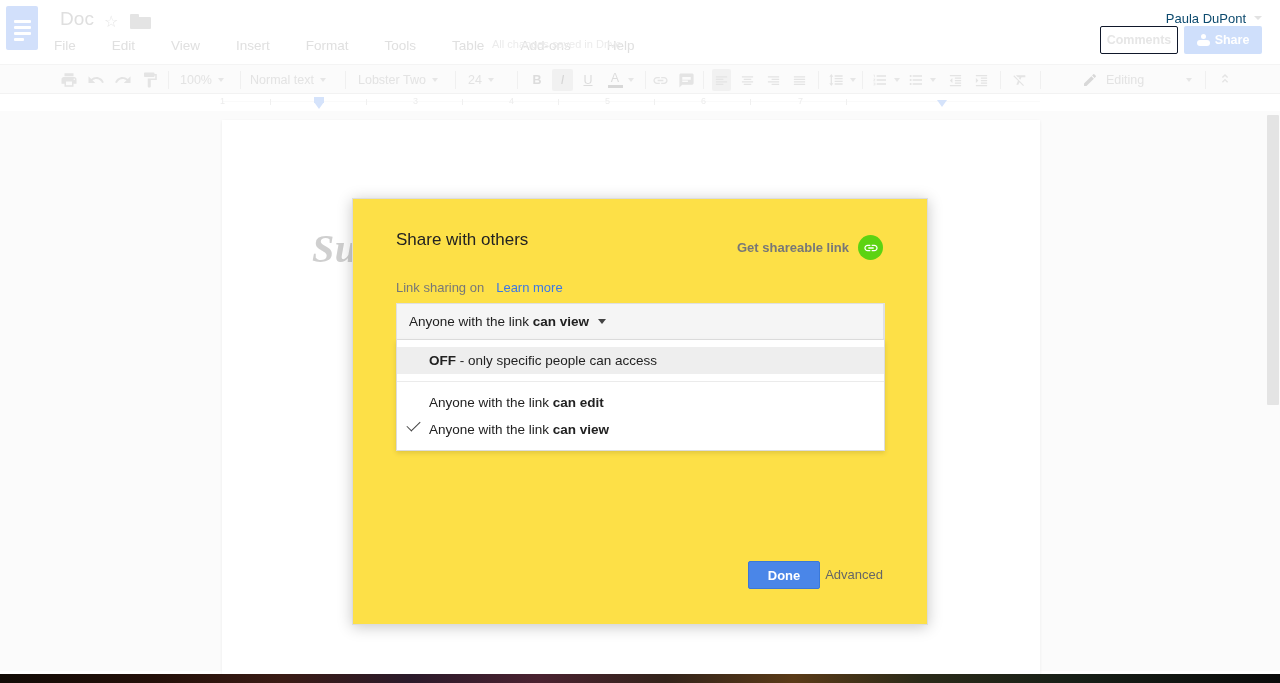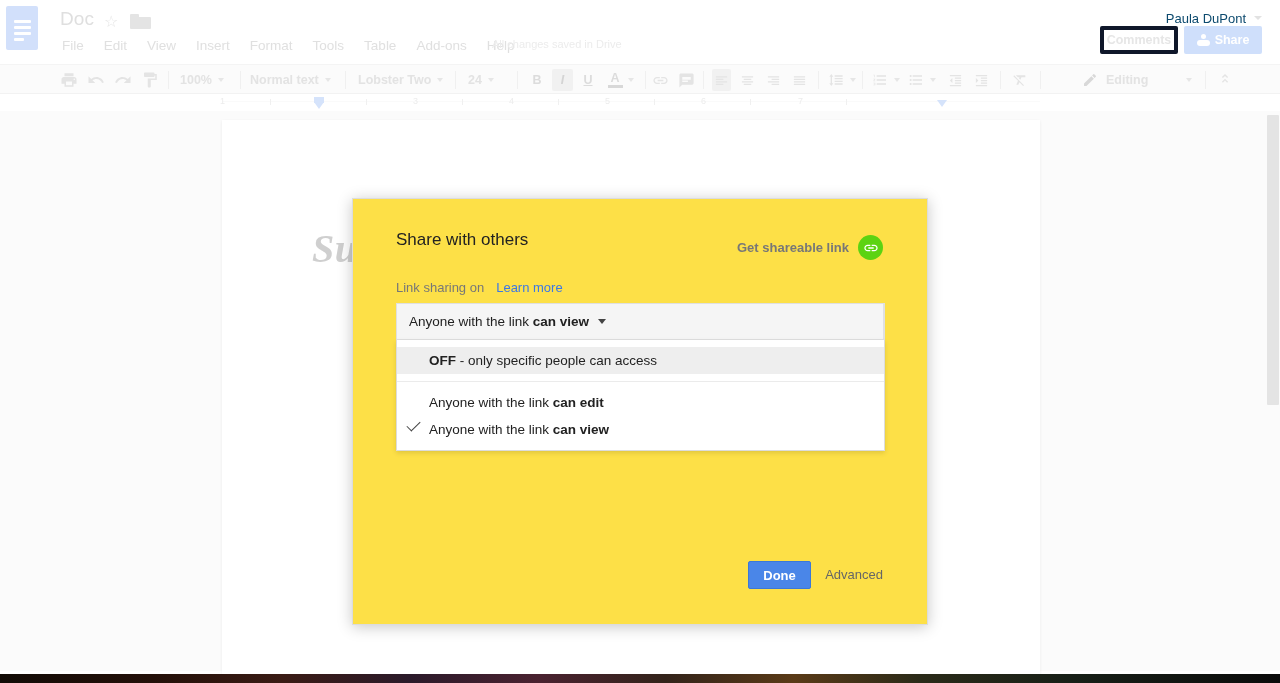--- a/index.html
+++ b/index.html
@@ -43,60 +43,60 @@
   }
   .folder-icon b {
     position: absolute; left: 0; top: 3px; width: 21px; height: 12px;
     background: #e4e4e4; border-radius: 1px;
   }
   .folder-icon s {
     position: absolute; left: 0; top: 0px; width: 9px; height: 4px;
     background: #e4e4e4; border-radius: 1px 1px 0 0;
   }
 
-  .menubar { position: absolute; left: 52px; top: 36px; display: flex; gap: 0px; }
+  .menubar { position: absolute; left: 44px; top: 36px; display: flex; gap: 16px; }
   .menubar span {
     font-size: 13.5px; color: #e0e0e0; padding: 0 10px; line-height: 20px;
   }
   .save-status {
     position: absolute; left: 492px; top: 38px; font-size: 11px; color: #ececec;
   }
 
   .acct-name {
     position: absolute; right: 34px; top: 11px; font-size: 13px; color: #0c4a6e;
   }
   .acct-caret {
     position: absolute; right: 18px; top: 16px; width: 0; height: 0;
     border-left: 4px solid transparent; border-right: 4px solid transparent;
     border-top: 4px solid #e2e2e2;
   }
   .btn-comments {
     position: absolute; right: 102px; top: 26px; width: 78px; height: 28px;
-    border: 4px solid #0f172a; border-radius: 2px; background: #fff;
+    border: 1px solid #0f172a; border-radius: 2px; background: #fff;
     font-size: 12.5px; color: #e6e6e6; display:flex; align-items:center; justify-content:center;
     font-weight: bold;
   }
   .btn-share {
     position: absolute; right: 18px; top: 26px; width: 78px; height: 28px;
     border-radius: 2px; background: #cfdffb;
     font-size: 12.5px; color: #ffffff; display:flex; align-items:center; justify-content:center;
     gap: 5px; font-weight: bold;
   }
   .share-person { position: relative; width: 13px; height: 13px; }
   .share-person u { position:absolute; left:4px; top:0; width:5px; height:5px; background:#fff; border-radius:50%; }
   .share-person em { position:absolute; left:0; top:6px; width:13px; height:6px; background:#fff; border-radius:3px; }
 
   
   .toolbar {
     position: absolute; left: 0; top: 64px; width: 1280px; height: 30px;
     background: #fbfbfb; border-top: 1px solid #f4f4f4; border-bottom: 1px solid #f2f2f2;
   }
   .tb-item { position: absolute; top: 4px; height: 22px; display: flex; align-items: center; }
   .tb-sep { position: absolute; top: 6px; width: 1px; height: 18px; background: #f0f0f0; }
-  .tb-label { font-size: 12.5px; color: #e3e3e3; font-weight: bold; }
+  .tb-label { font-size: 12.5px; color: #e3e3e3; }
   .tb-caret { width: 0; height: 0; border-left: 3.5px solid transparent;
     border-right: 3.5px solid transparent; border-top: 4px solid #e6e6e6; margin-left: 6px; }
   .gicon { fill: #e4e4e4; }
   .tb-active { background: #f1f1f1; border-radius: 2px; }
 
   
   .ruler {
     position: absolute; left: 0; top: 95px; width: 1280px; height: 16px; background: #ffffff;
   }
   .ruler-track {
@@ -193,21 +193,21 @@
   }
   .dd-item.hl { background: #eeeeee; }
   .dd-item b { font-weight: bold; }
   .dd-check {
     position: absolute; left: 10px; top: 5px; width: 13px; height: 7px;
     border-left: 1.6px solid #444; border-bottom: 1.6px solid #444;
     transform: rotate(-45deg);
   }
 
   .btn-done {
-    position: absolute; left: 395px; top: 362px; width: 63px; height: 28px;
+    position: absolute; left: 395px; top: 362px; width: 72px; height: 28px;
     background: #4a86e8; border: 1px solid #3b78d8; border-radius: 2px;
     color: #ffffff; font-size: 13px; font-weight: bold;
     display: flex; align-items: center; justify-content: center;
   }
   .advanced {
     position: absolute; right: 44px; top: 368px; font-size: 13px; color: #666666;
   }
 </style>
 </head>
 <body>

